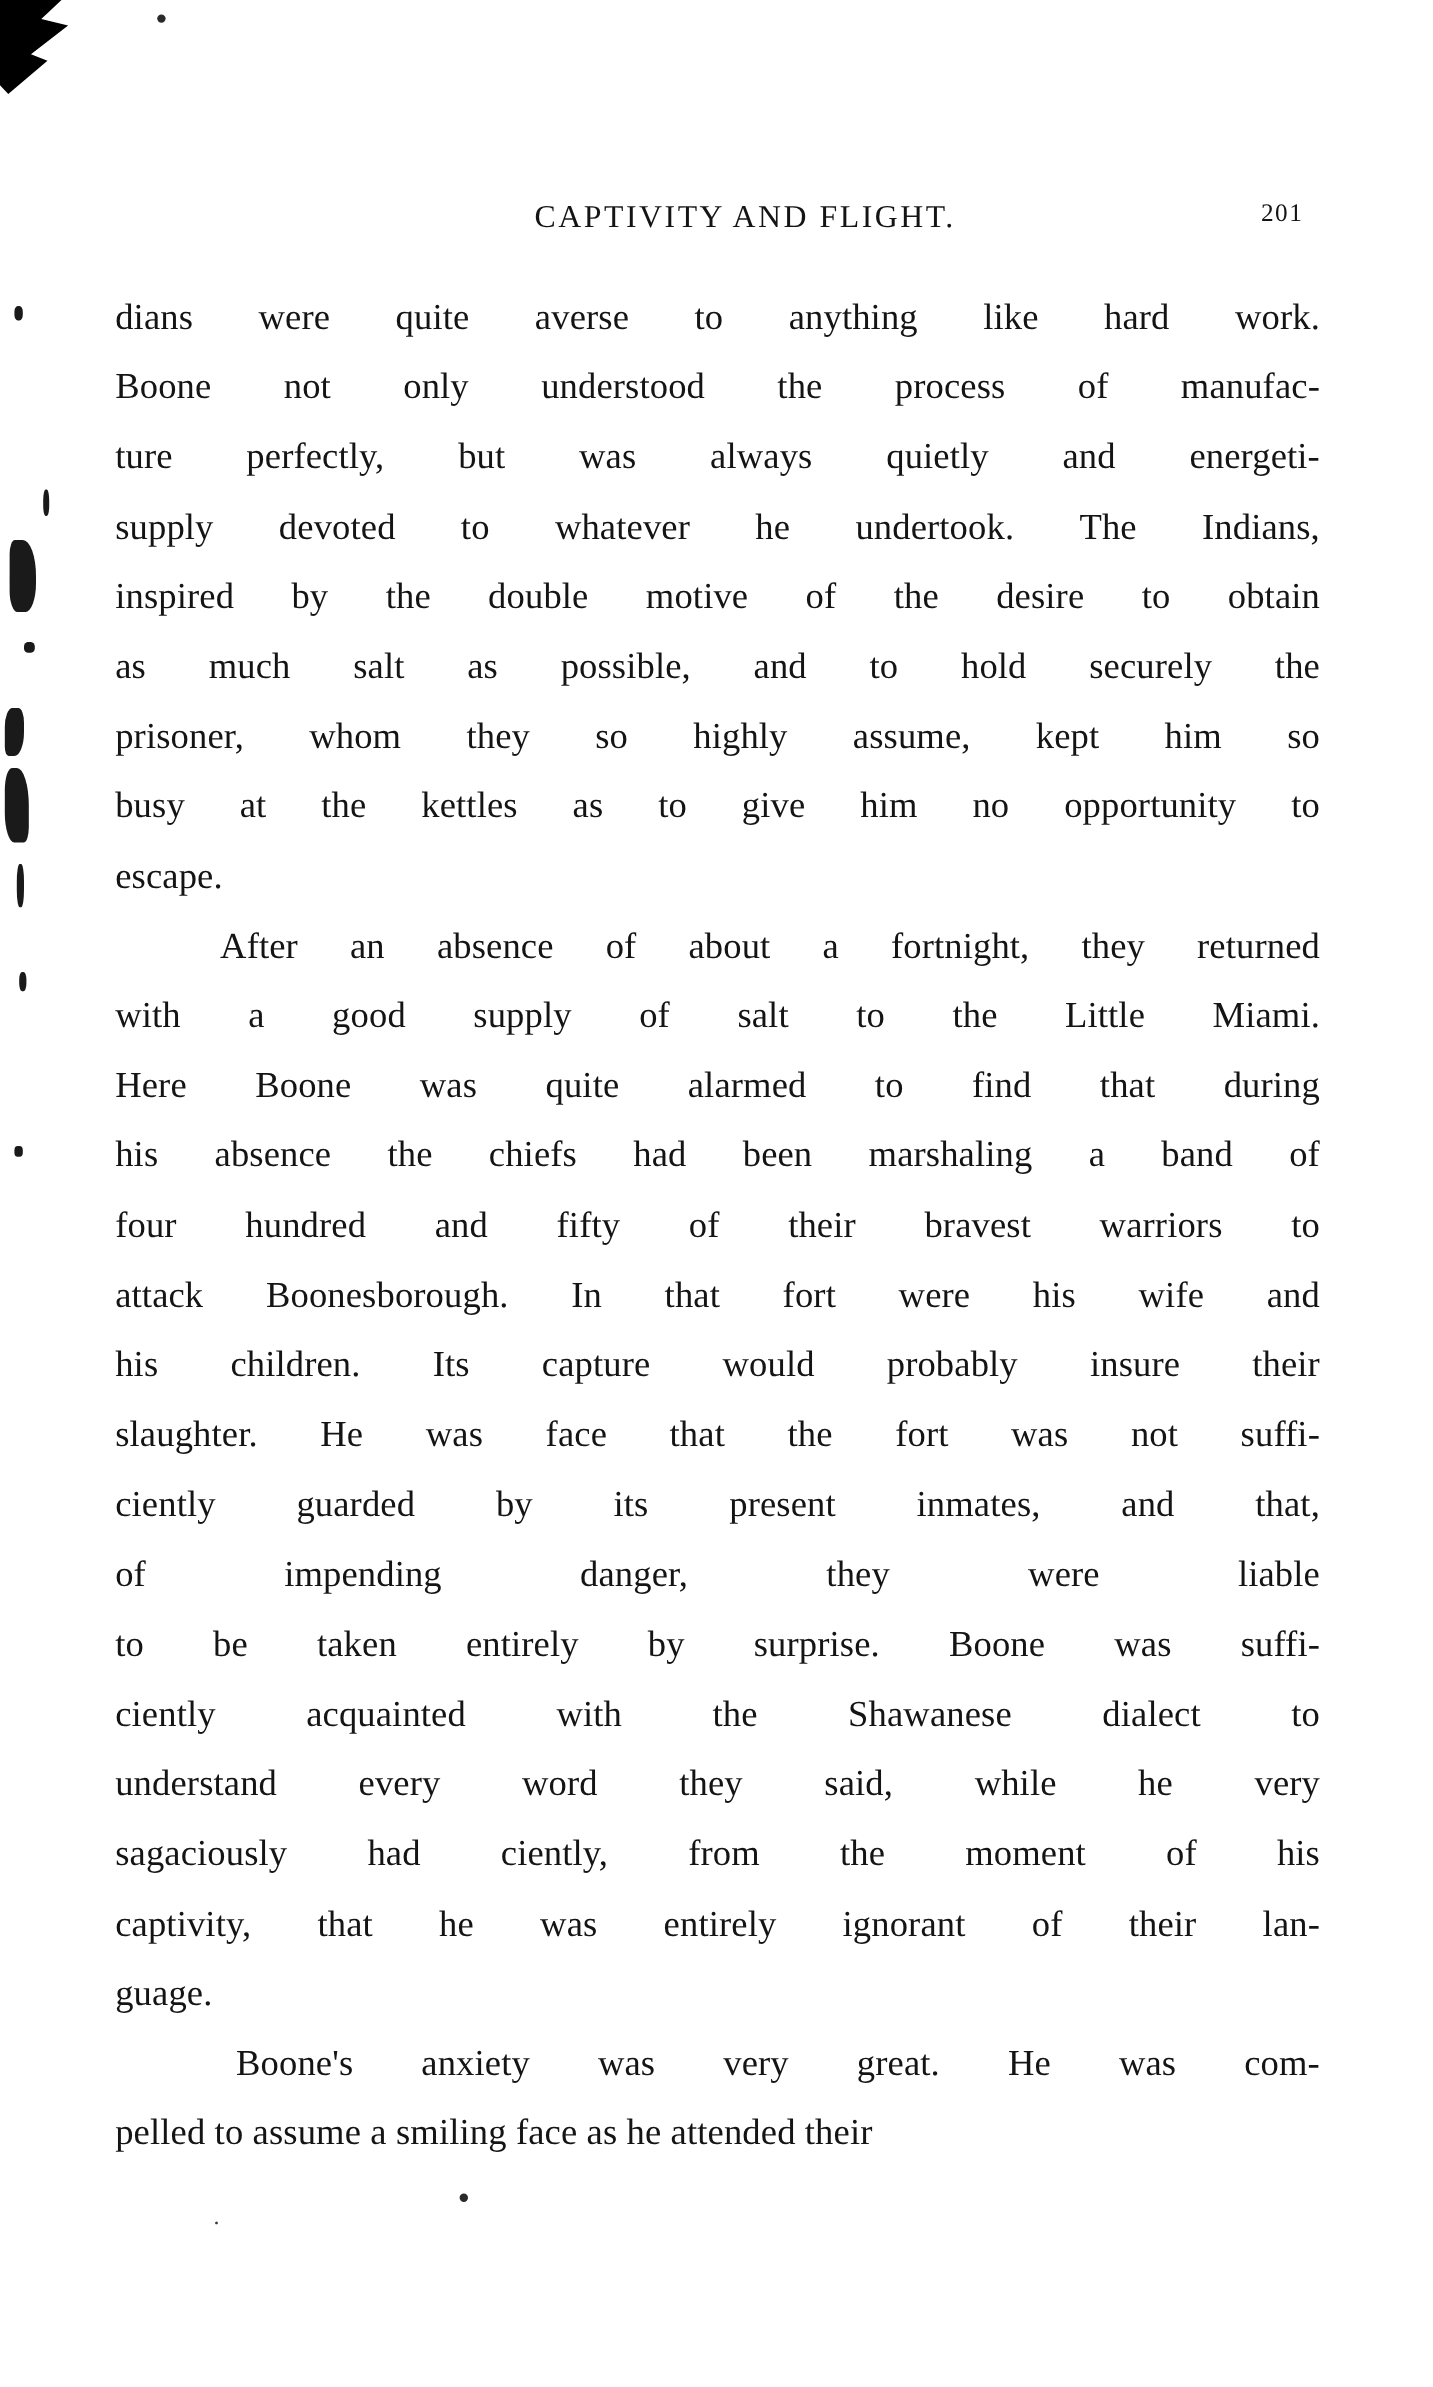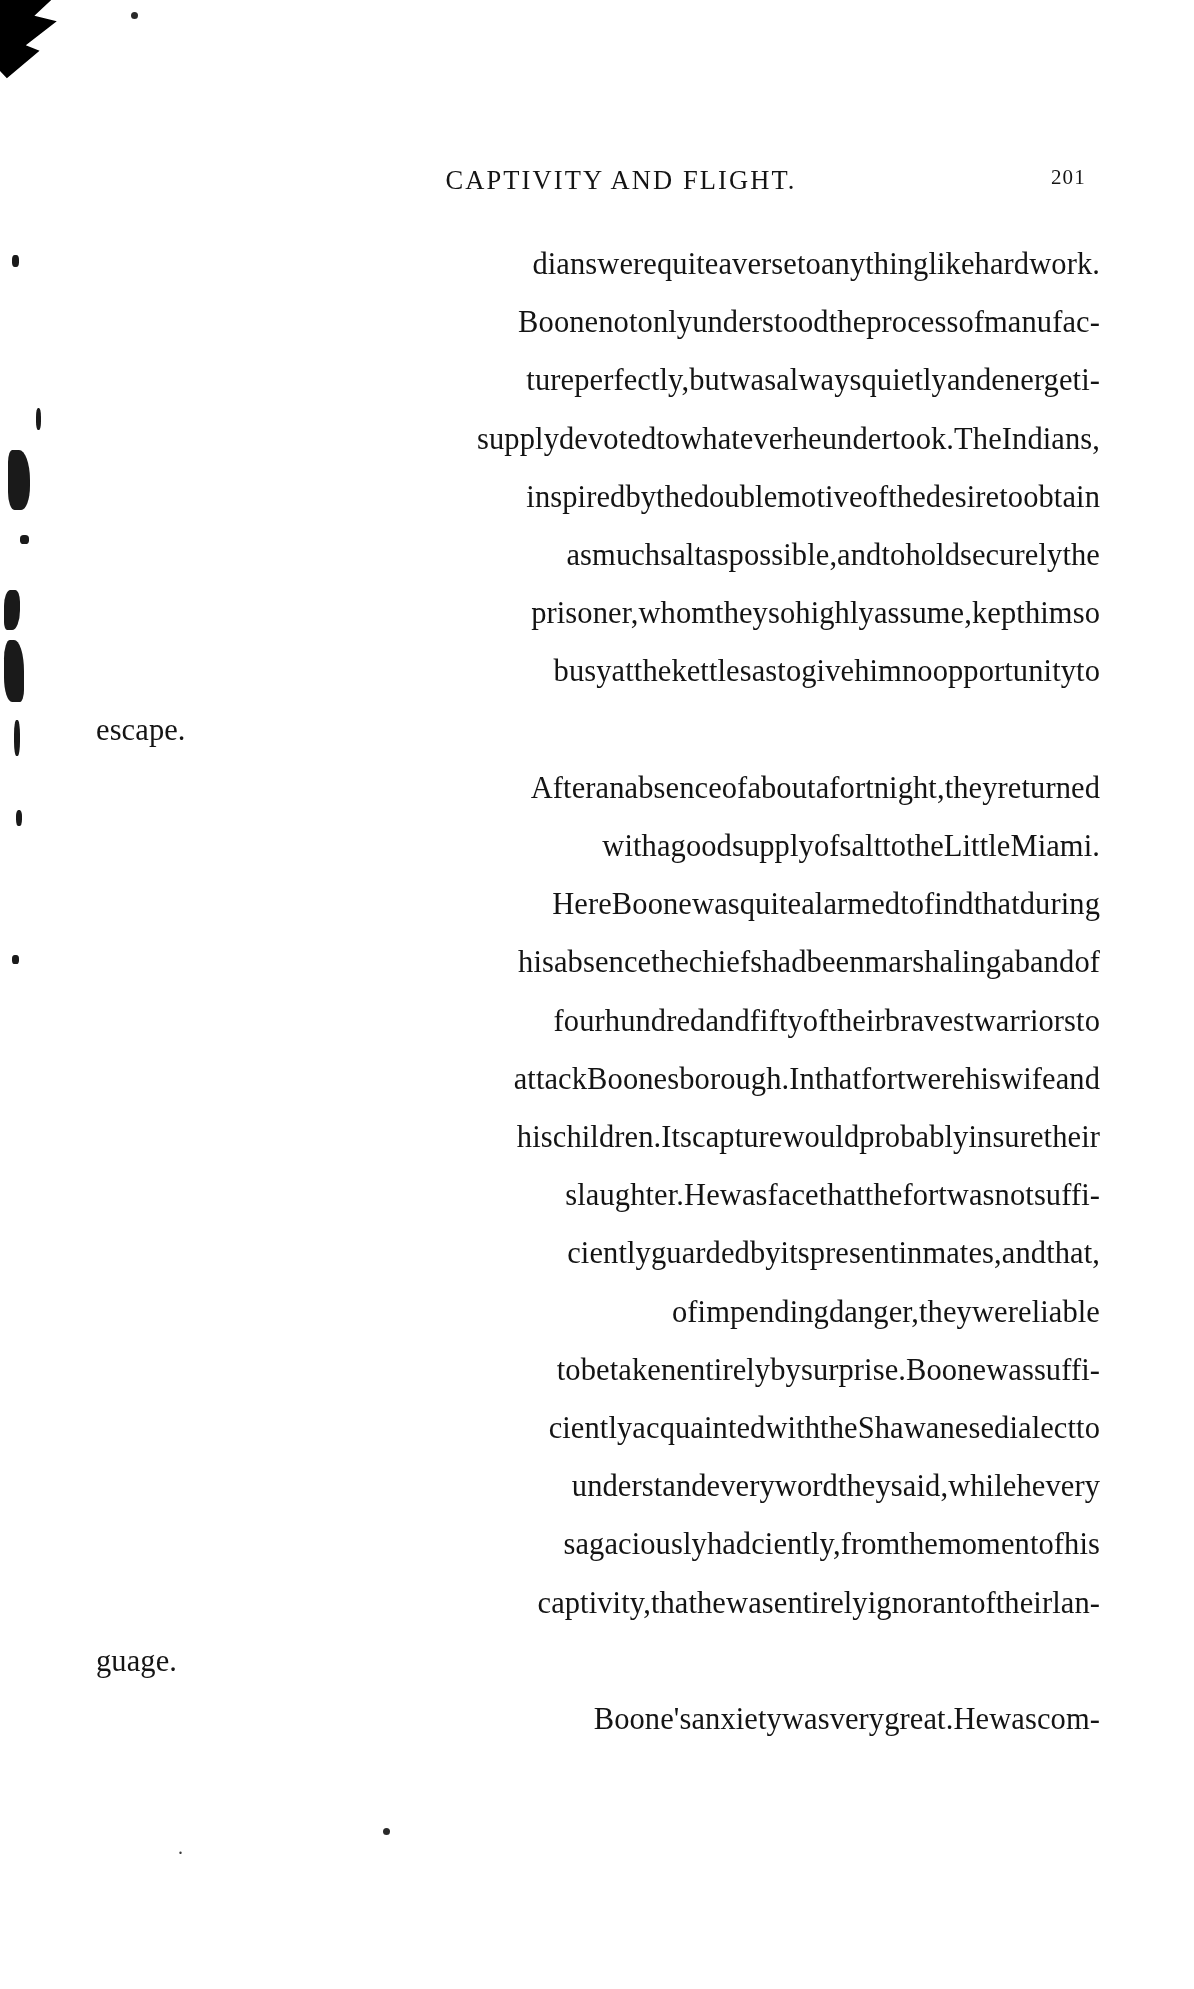--- a/index.html
+++ b/index.html
@@ -109,21 +109,21 @@
     text-align: justify;
     text-justify: inter-word;
     letter-spacing: 0.1px;
   }
   .para .line {
     display: block;
     white-space: nowrap;
   }
   .para .line.justified {
     display: flex;
-    justify-content: flex-end;
+    justify-content: space-between;
   }
   .para .line.justified > span {
     display: inline-block;
   }
   .indent {
     display: inline-block;
     width: 44px;
   }
 </style>
 </head>
@@ -411,14 +411,15 @@
         <span class="indent"></span>
         <span>Boone's</span>
         <span>anxiety</span>
         <span>was</span>
         <span>very</span>
         <span>great.</span>
         <span>He</span>
         <span>was</span>
         <span>com-</span>
       </span>
+      <span class="line">pelled to assume a smiling face as he attended their</span>
     </p>
 </div>
 
 </body></html>

